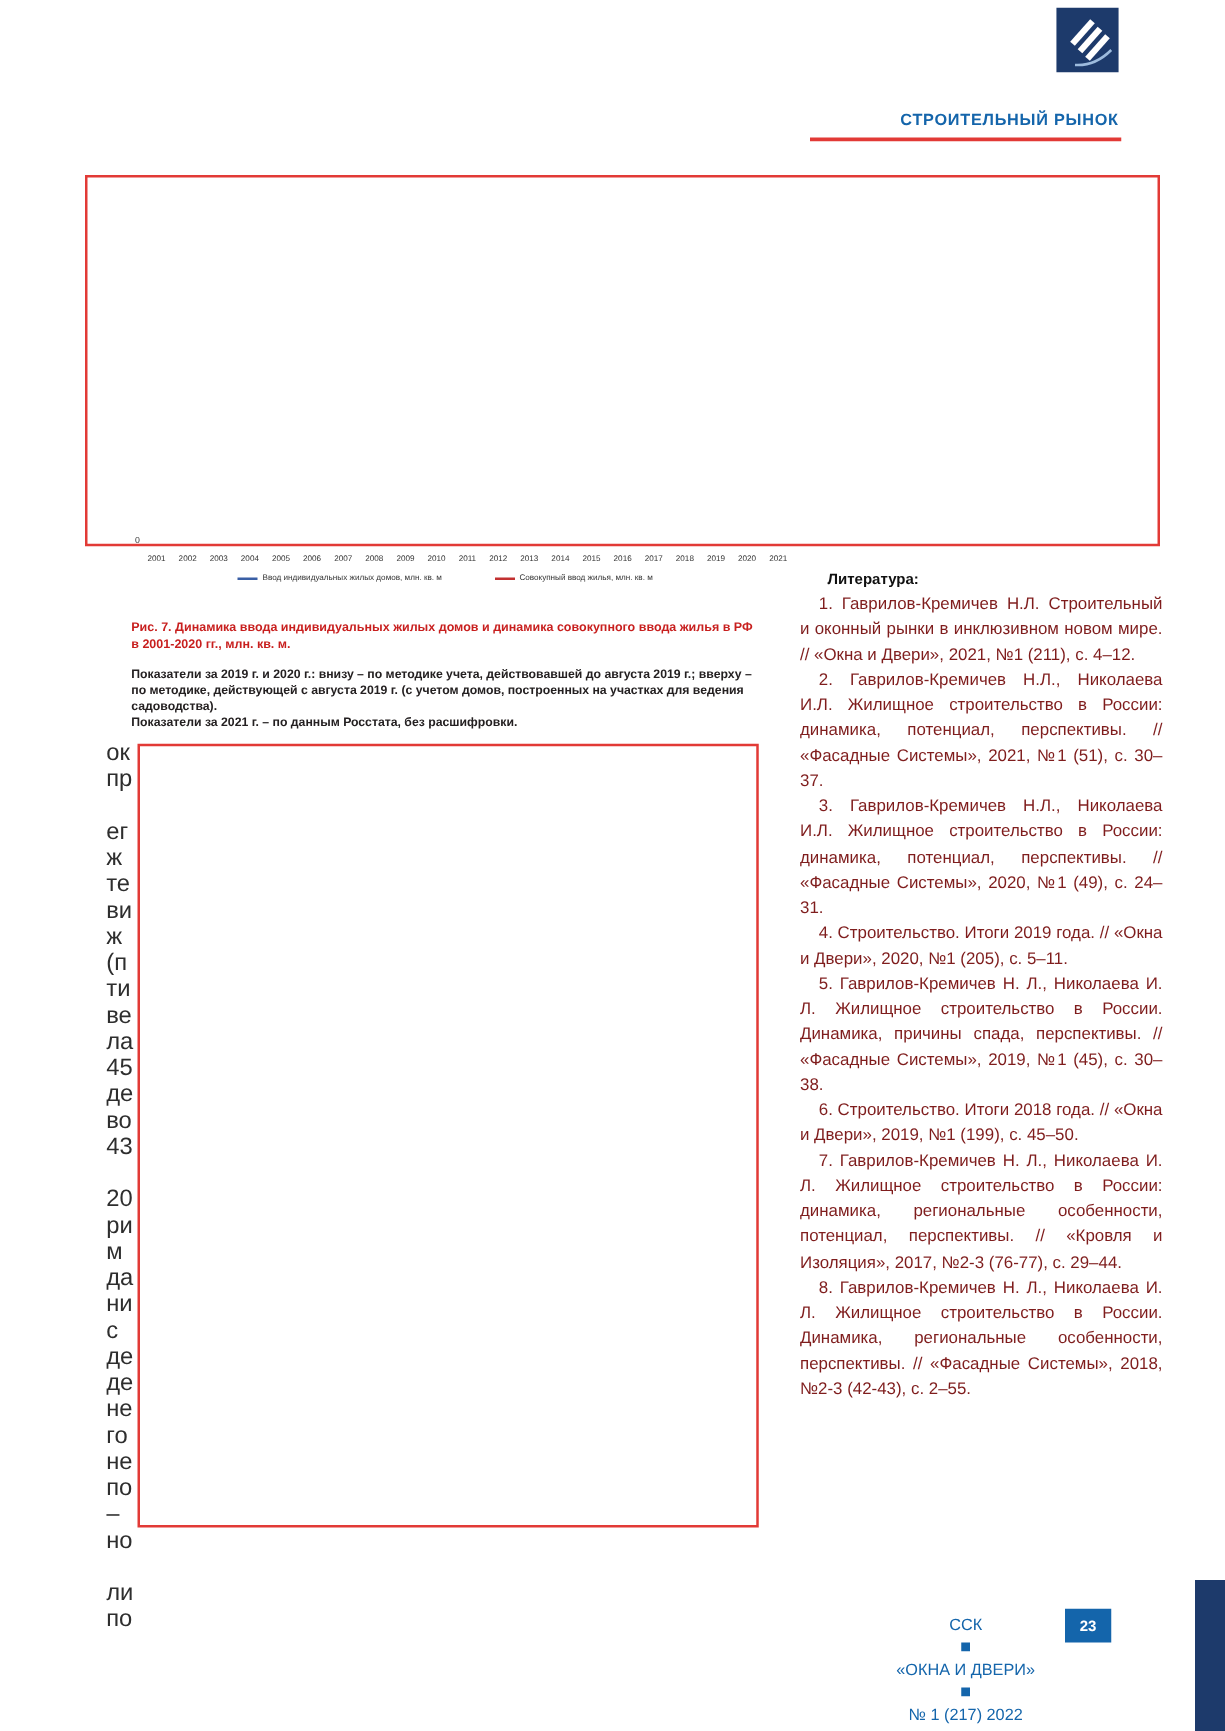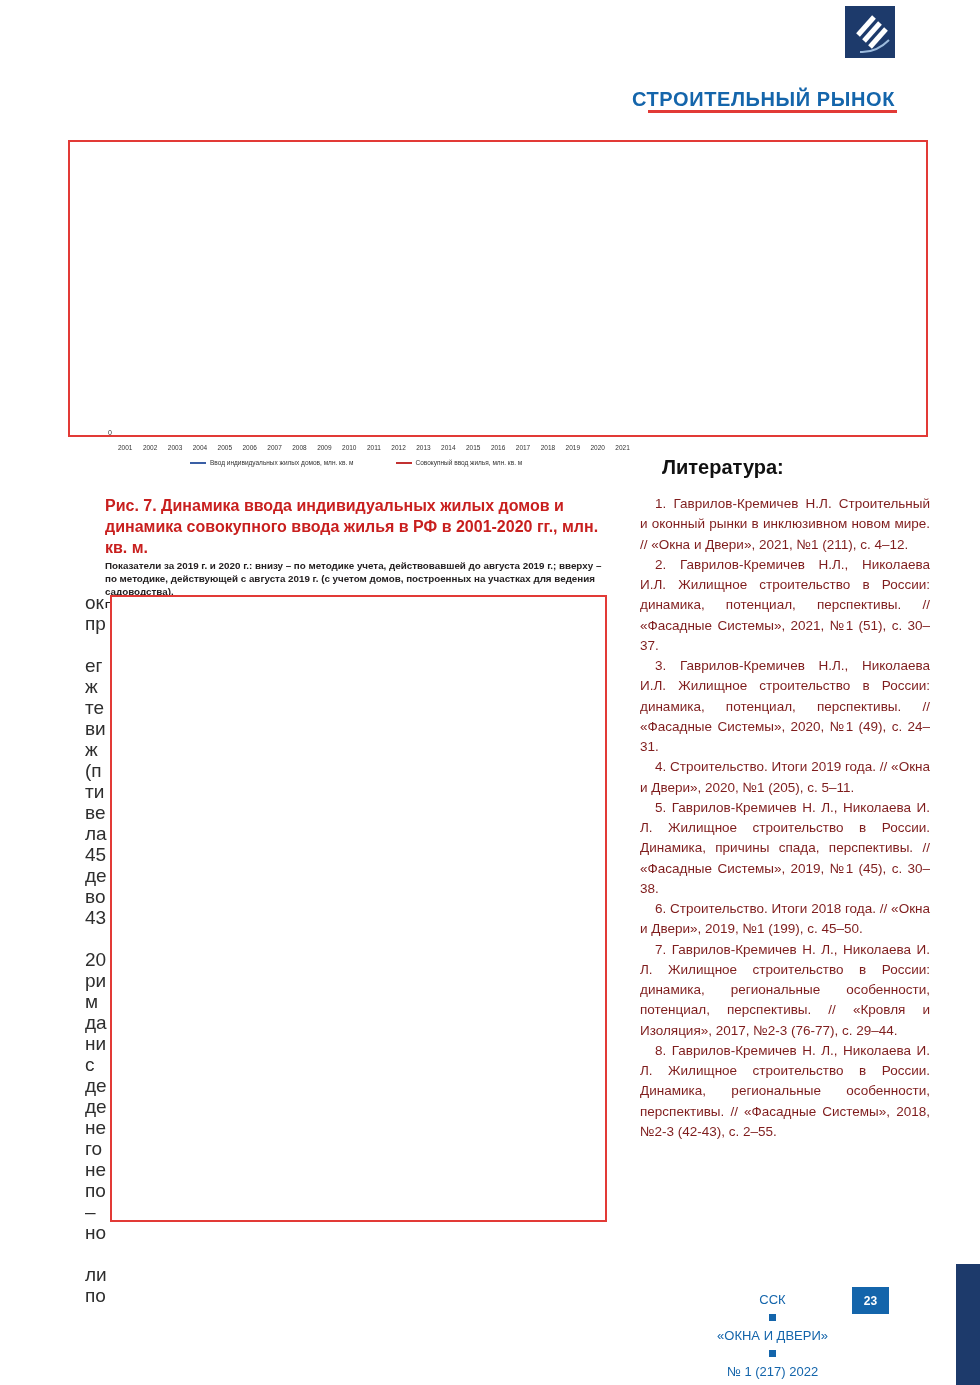--- a/index.html
+++ b/index.html
@@ -2,51 +2,51 @@
 <html><head>
 <meta charset="utf-8">
 <style>
   * { margin:0; padding:0; box-sizing:border-box; }
   html,body { background:#ffffff; }
   body { font-family:"Liberation Sans","DejaVu Sans",sans-serif; }
   .page { position:relative; width:980px; height:1385px; background:#fff; overflow:hidden; }
 
   
   .logo { position:absolute; left:845px; top:6px; width:50px; height:52px; }
-  .section-header { position:absolute; right:85px; top:88px; font-size:20px; font-weight:bold;
+  .section-header { position:absolute; right:85px; top:88px; font-size:13px; font-weight:bold;
                     color:#1465ab; letter-spacing:0.6px; white-space:nowrap; }
   .section-rule { position:absolute; left:648px; top:110px; width:249px; height:3px; background:#e23a36; }
 
   
   .chart-redaction { position:absolute; left:68px; top:140px; width:860px; height:297px;
                      border:2px solid #e23a36; background:#fff; }
   .axis-zero { position:absolute; left:108px; top:429px; font-size:7px; color:#333; }
   .years { position:absolute; left:118px; top:444px; width:512px; display:flex;
            justify-content:space-between; font-size:6.5px; color:#333; }
   .years .year { white-space:nowrap; }
   .legend { position:absolute; left:190px; top:459px; display:flex; gap:42px; align-items:center;
             font-size:6.5px; color:#333; }
   .legend-entry { display:flex; align-items:center; }
   .swatch { display:inline-block; width:16px; height:2px; margin-right:4px; }
 
   
   .figure-caption { position:absolute; left:105px; top:496px; width:506px; }
-  .fig-title { font-size:16px; font-weight:bold; color:#c81f1e; line-height:1.3; margin-bottom:2px; }
+  .fig-title { font-size:10px; font-weight:bold; color:#c81f1e; line-height:1.3; margin-bottom:12px; }
   .fig-note  { font-size:9.8px; font-weight:bold; color:#242021; line-height:1.32; }
   .fig-source{ font-size:9.8px; font-style:italic; color:#3d3a3a; margin-top:2px; }
 
   
   .fragments { position:absolute; left:85px; top:592px; width:25px; font-size:19px; color:#2e2e2e; }
   .frag { height:21px; line-height:21px; white-space:nowrap; overflow:hidden; }
   .body-redaction { position:absolute; left:110px; top:595px; width:497px; height:627px;
                     border:2px solid #e23a36; background:#fff; }
 
   
   .references { position:absolute; left:640px; top:456px; width:290px; }
-  .ref-heading { font-size:20px; font-weight:bold; color:#101010; margin-left:22px; margin-bottom:15px; }
+  .ref-heading { font-size:12px; font-weight:bold; color:#101010; margin-left:22px; margin-bottom:3px; }
   .ref-item { font-size:13.5px; line-height:1.5; color:#7f1d1d; text-align:justify;
               text-indent:15px; margin:0; }
 
   
   .footer { position:absolute; top:1292px; right:152px; display:flex; align-items:center; gap:7px;
             color:#1465ab; font-size:13px; white-space:nowrap;flex-direction:column; }
   .sq { display:inline-block; width:7px; height:7px; background:#1465ab; }
   .page-number { position:absolute; left:852px; top:1287px; width:37px; height:27px; background:#1465ab;
                  color:#fff; font-size:12px; font-weight:bold; display:flex; align-items:center;
                  justify-content:center; }

